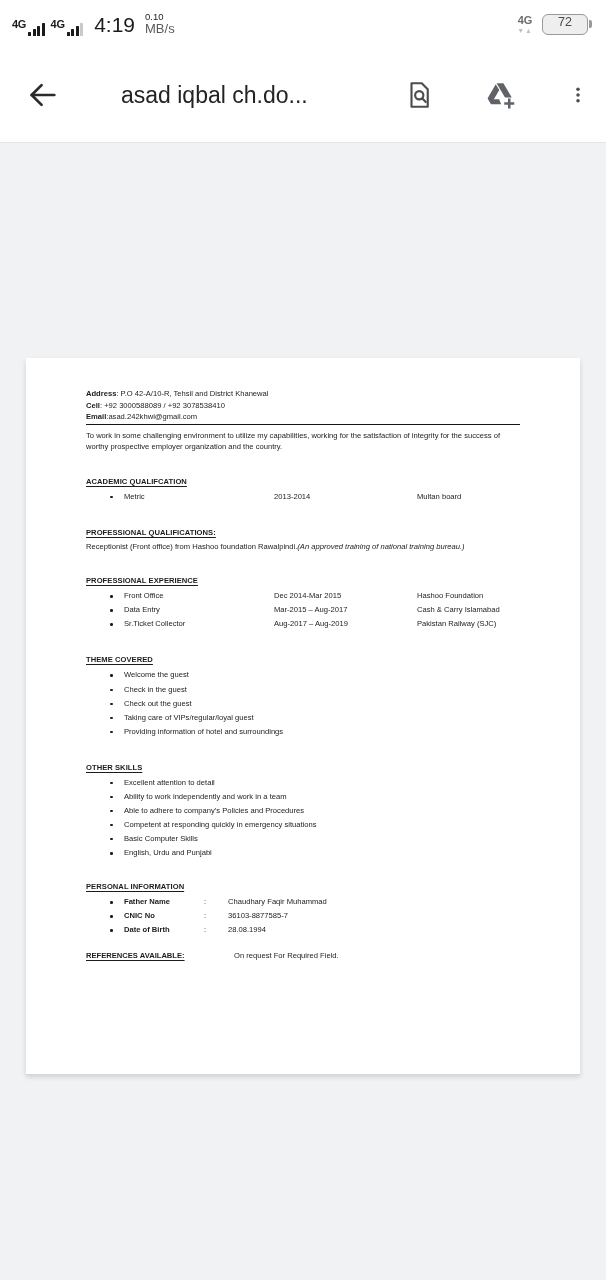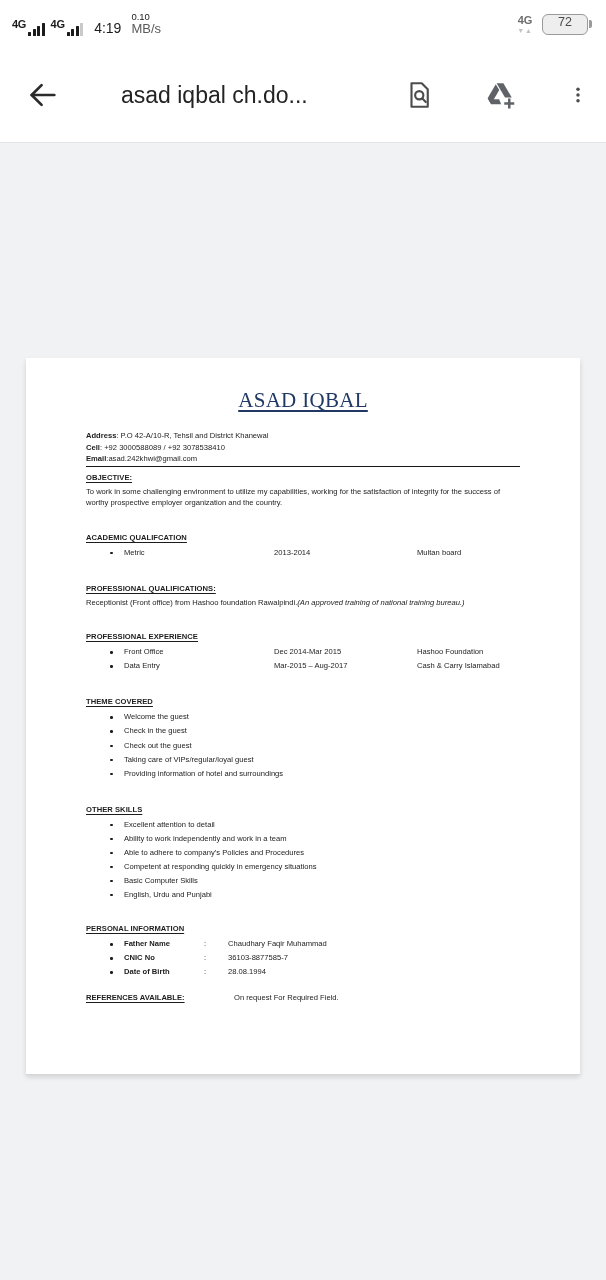--- a/index.html
+++ b/index.html
@@ -30,21 +30,21 @@
   .bars i { width: 3px; background: #1b1b1b; display: block; border-radius: 0.5px; }
   .bars i:nth-child(1) { height: 4px; }
   .bars i:nth-child(2) { height: 7px; }
   .bars i:nth-child(3) { height: 10px; }
   .bars i:nth-child(4) { height: 13px; }
   .bars.dim i { background: #c9c9c9; }
   .bars.dim i:nth-child(1),
   .bars.dim i:nth-child(2),
   .bars.dim i:nth-child(3) { background: #1b1b1b; }
   .clock {
-    font-size: 14px; color: #1b1b1b; line-height: 1;
+    font-size: 21px; color: #1b1b1b; line-height: 1;
     margin-left: 5px; margin-bottom: 1px; letter-spacing: 0px;
   }
   .netspeed {
     display: flex; flex-direction: column; align-items: flex-start;
     margin-left: 4px; margin-bottom: 1px; line-height: 1.05;
   }
   .netspeed .n1 { font-size: 9.5px; color: #1b1b1b; }
   .netspeed .n2 { font-size: 13px; color: #5a5a5a; }
 
   .status-right { display: flex; align-items: center; gap: 9px; }
@@ -243,36 +243,34 @@
         <circle cx="12" cy="12" r="2.1"></circle>
         <circle cx="12" cy="19" r="2.1"></circle>
     </svg>
   </span>
 </div>
 
 <div class="viewer">
   <div class="page">
     <div class="page-inner">
 
-      <div class="cv-name">ASAD IQBAL</div>
 
       <div class="cv-contact">
         <div>
           <b>Address</b><span>: P.O 42-A/10-R, Tehsil and District Khanewal</span>
         </div>
         <div>
           <b>Cell</b><span>: +92 3000588089 / +92 3078538410</span>
         </div>
         <div>
           <b>Email</b><span>:asad.242khwi@gmail.com</span>
         </div>
       </div>
       <div class="rule"></div>
 
-      <div class="sec-head">OBJECTIVE:</div>
       <div class="para">To work in some challenging environment to utilize my capabilities, working for the satisfaction of integrity for the success of worthy prospective employer organization and the country.</div>
 
       <div class="sec-head gap-top">ACADEMIC QUALIFCATION</div>
       <ul class="bullets">
         <li>
           <span class="row3">
             <span class="c1">Metric</span>
             <span class="c2">2013-2014</span>
             <span class="c3">Multan board</span>
           </span>
@@ -289,20 +287,27 @@
             <span class="c1">Front Office</span>
             <span class="c2">Dec 2014-Mar 2015</span>
             <span class="c3">Hashoo Foundation</span>
           </span>
         </li>
         <li>
           <span class="row3">
             <span class="c1">Data Entry</span>
             <span class="c2">Mar-2015 – Aug-2017</span>
             <span class="c3">Cash &amp; Carry Islamabad</span>
+          </span>
+        </li>
+        <li>
+          <span class="row3">
+            <span class="c1">Sr.Ticket Collector</span>
+            <span class="c2">Aug-2017 – Aug-2019</span>
+            <span class="c3">Pakistan Railway (SJC)</span>
           </span>
         </li>
       </ul>
 
       <div class="sec-head gap-top">THEME COVERED</div>
       <ul class="bullets">
         <li>Welcome the guest</li>
         <li>Check in the guest</li>
         <li>Check out the guest</li>
         <li>Taking care of VIPs/regular/loyal guest</li>

